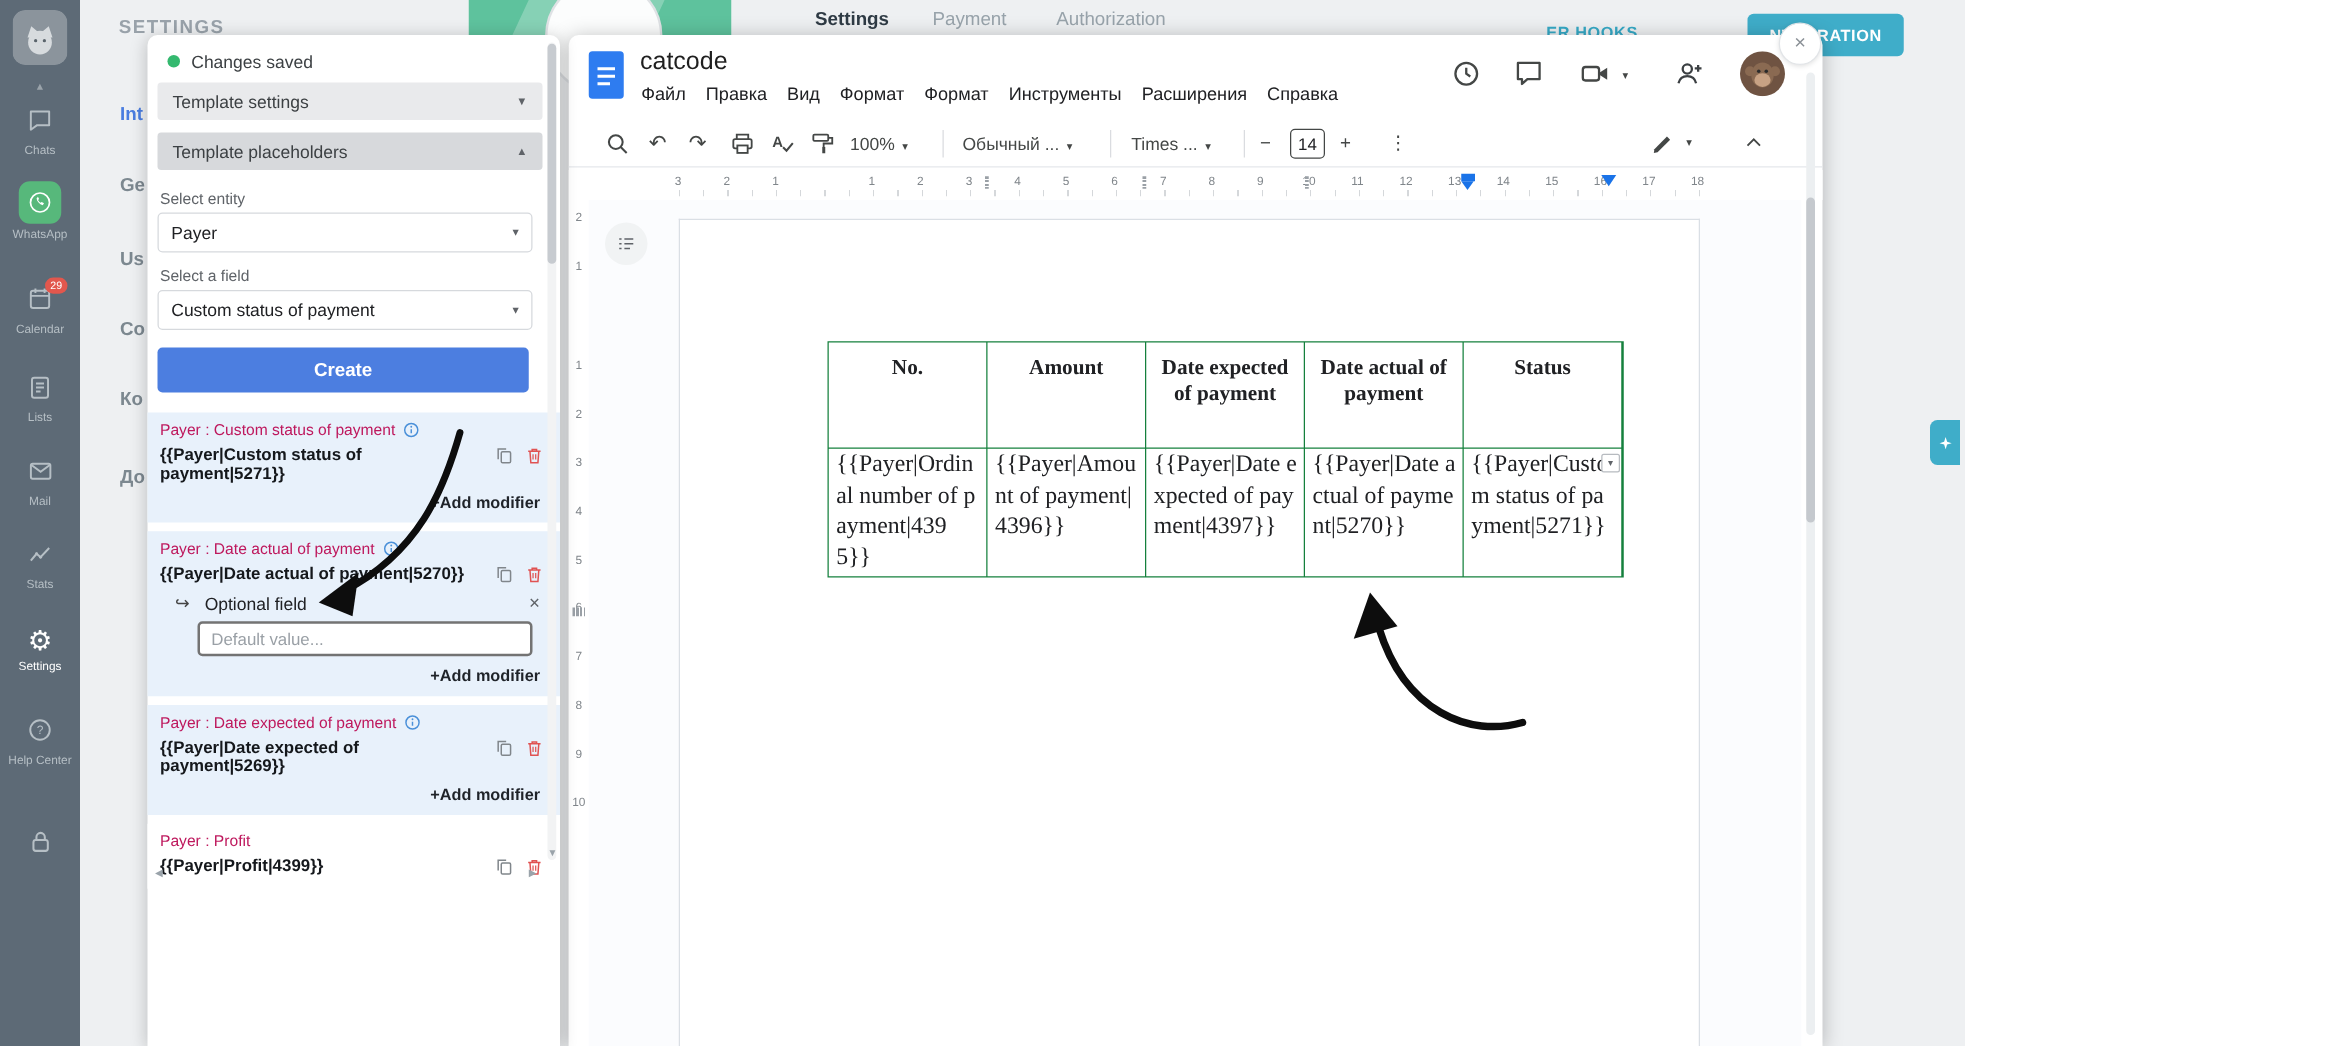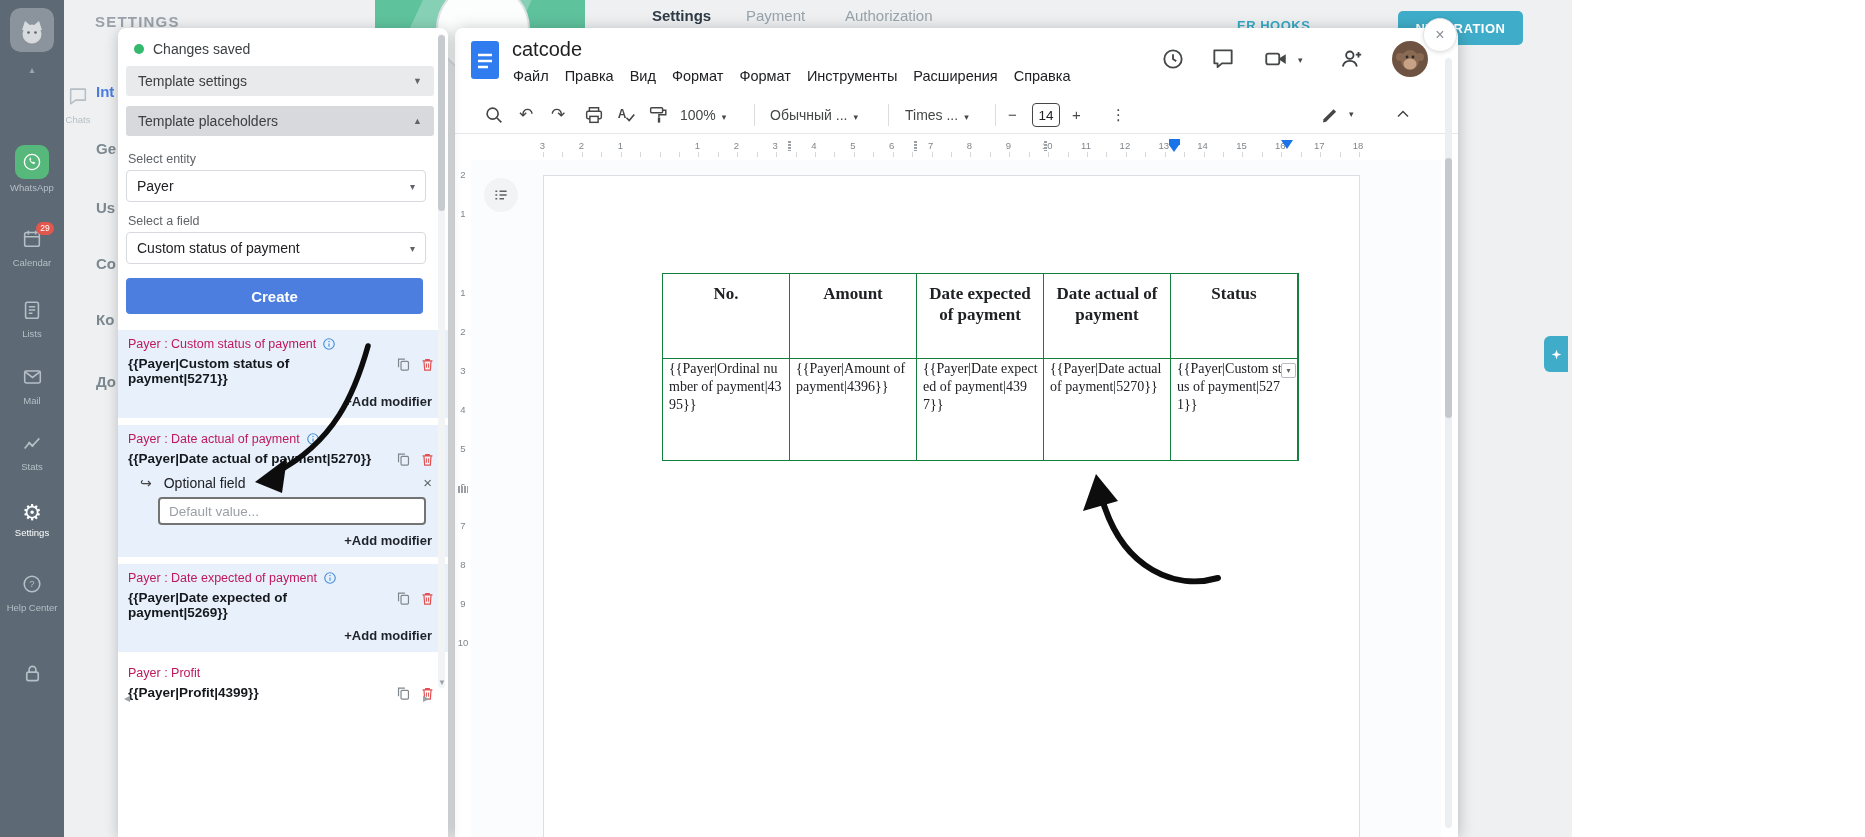--- a/index.html
+++ b/index.html
@@ -110,21 +110,21 @@
 
   .canvas { position:absolute; left:16px; top:132px; width:970px; height:677px; background:#fbfcfe; overflow:hidden; }
   .outline-btn { position:absolute; left:13px; top:18px; width:34px; height:34px; border-radius:50%; background:#f1f3f4;
     display:flex; align-items:center; justify-content:center; cursor:pointer; }
   .page { position:absolute; left:72px; top:15px; width:817px; height:700px; background:#fff;
     border:1px solid #dadfe5; border-bottom:none; }
   .doc-table { position:absolute; left:118px; top:97px; width:637px; background:#15803d; padding:1px;
     display:grid; grid-template-columns:repeat(5,126px); gap:1px; font-family:"Liberation Serif","DejaVu Serif",serif; }
   .doc-table .th { background:#fff; min-height:84px; text-align:center; font-weight:bold; font-size:17px;
     line-height:1.25; padding:9px 8px 0; }
-  .doc-table .td { background:#fff; min-height:101px; font-size:14px; line-height:1.3;
+  .doc-table .td { background:#fff; min-height:101px; font-size:19px; line-height:1.3;
     padding:1px 5px 2px 6px; word-break:break-all; }
   .tbl-dd { position:absolute; left:737px; top:187px; width:15px; height:15px; background:#fff; border:1px solid #b7bbc0;
     border-radius:2px; font-size:8px; color:#5f6368; display:flex; align-items:center; justify-content:center; cursor:pointer; }
   .m-vsb-track { position:absolute; right:6px; top:30px; width:7px; height:770px; background:#eceff1; border-radius:4px; }
   .m-vsb-thumb { position:absolute; right:6px; top:130px; width:7px; height:260px; background:#c5c9ce; border-radius:4px; }
 
   .close-x { left:1423px; top:18px; width:34px; height:34px; border-radius:50%; background:#fff; border:1px solid #e2e5e8;
     box-shadow:0 1px 4px rgba(0,0,0,.12); color:#8a9096; font-size:16px; display:flex; align-items:center;
     justify-content:center; z-index:30; cursor:pointer; }
   .sparkle-btn { left:1544px; top:336px; width:24px; height:36px; background:#3fadc9; border-radius:6px 0 0 6px;
@@ -163,21 +163,21 @@
     <svg viewBox="0 0 44 44" width="44" height="44">
       <rect width="44" height="44" rx="10" fill="#8b949c"></rect>
       <path d="M12 22l3-9 6 5h2l6-5 3 9" fill="#d7dbde"></path>
       <circle cx="22" cy="26" r="9.5" fill="#d7dbde"></circle>
       <circle cx="18.5" cy="24.5" r="1.3" fill="#5a646c"></circle>
       <circle cx="25.5" cy="24.5" r="1.3" fill="#5a646c"></circle>
     </svg>
   </div>
   <div class="abs nav-up">▴</div>
 
-  <div class="nav-item" style="top:85px;margin-left:46px;">
+  <div class="nav-item" style="top:85px;">
     <svg class="nav-ic" width="22" height="22" viewBox="0 0 24 24" fill="none" stroke="#b6bfc5" stroke-width="1.7">
       <path d="M4 4.5h16v12H9.5L4 20.5z" stroke-linejoin="round"></path>
     </svg>
     <span class="lbl">Chats</span>
   </div>
 
   <div class="nav-item" style="top:145px;">
     <div class="wa-tile">
       <svg width="22" height="22" viewBox="0 0 24 24" fill="none" stroke="#fff" stroke-width="1.5">
         <circle cx="12" cy="12" r="8.3"></circle>

